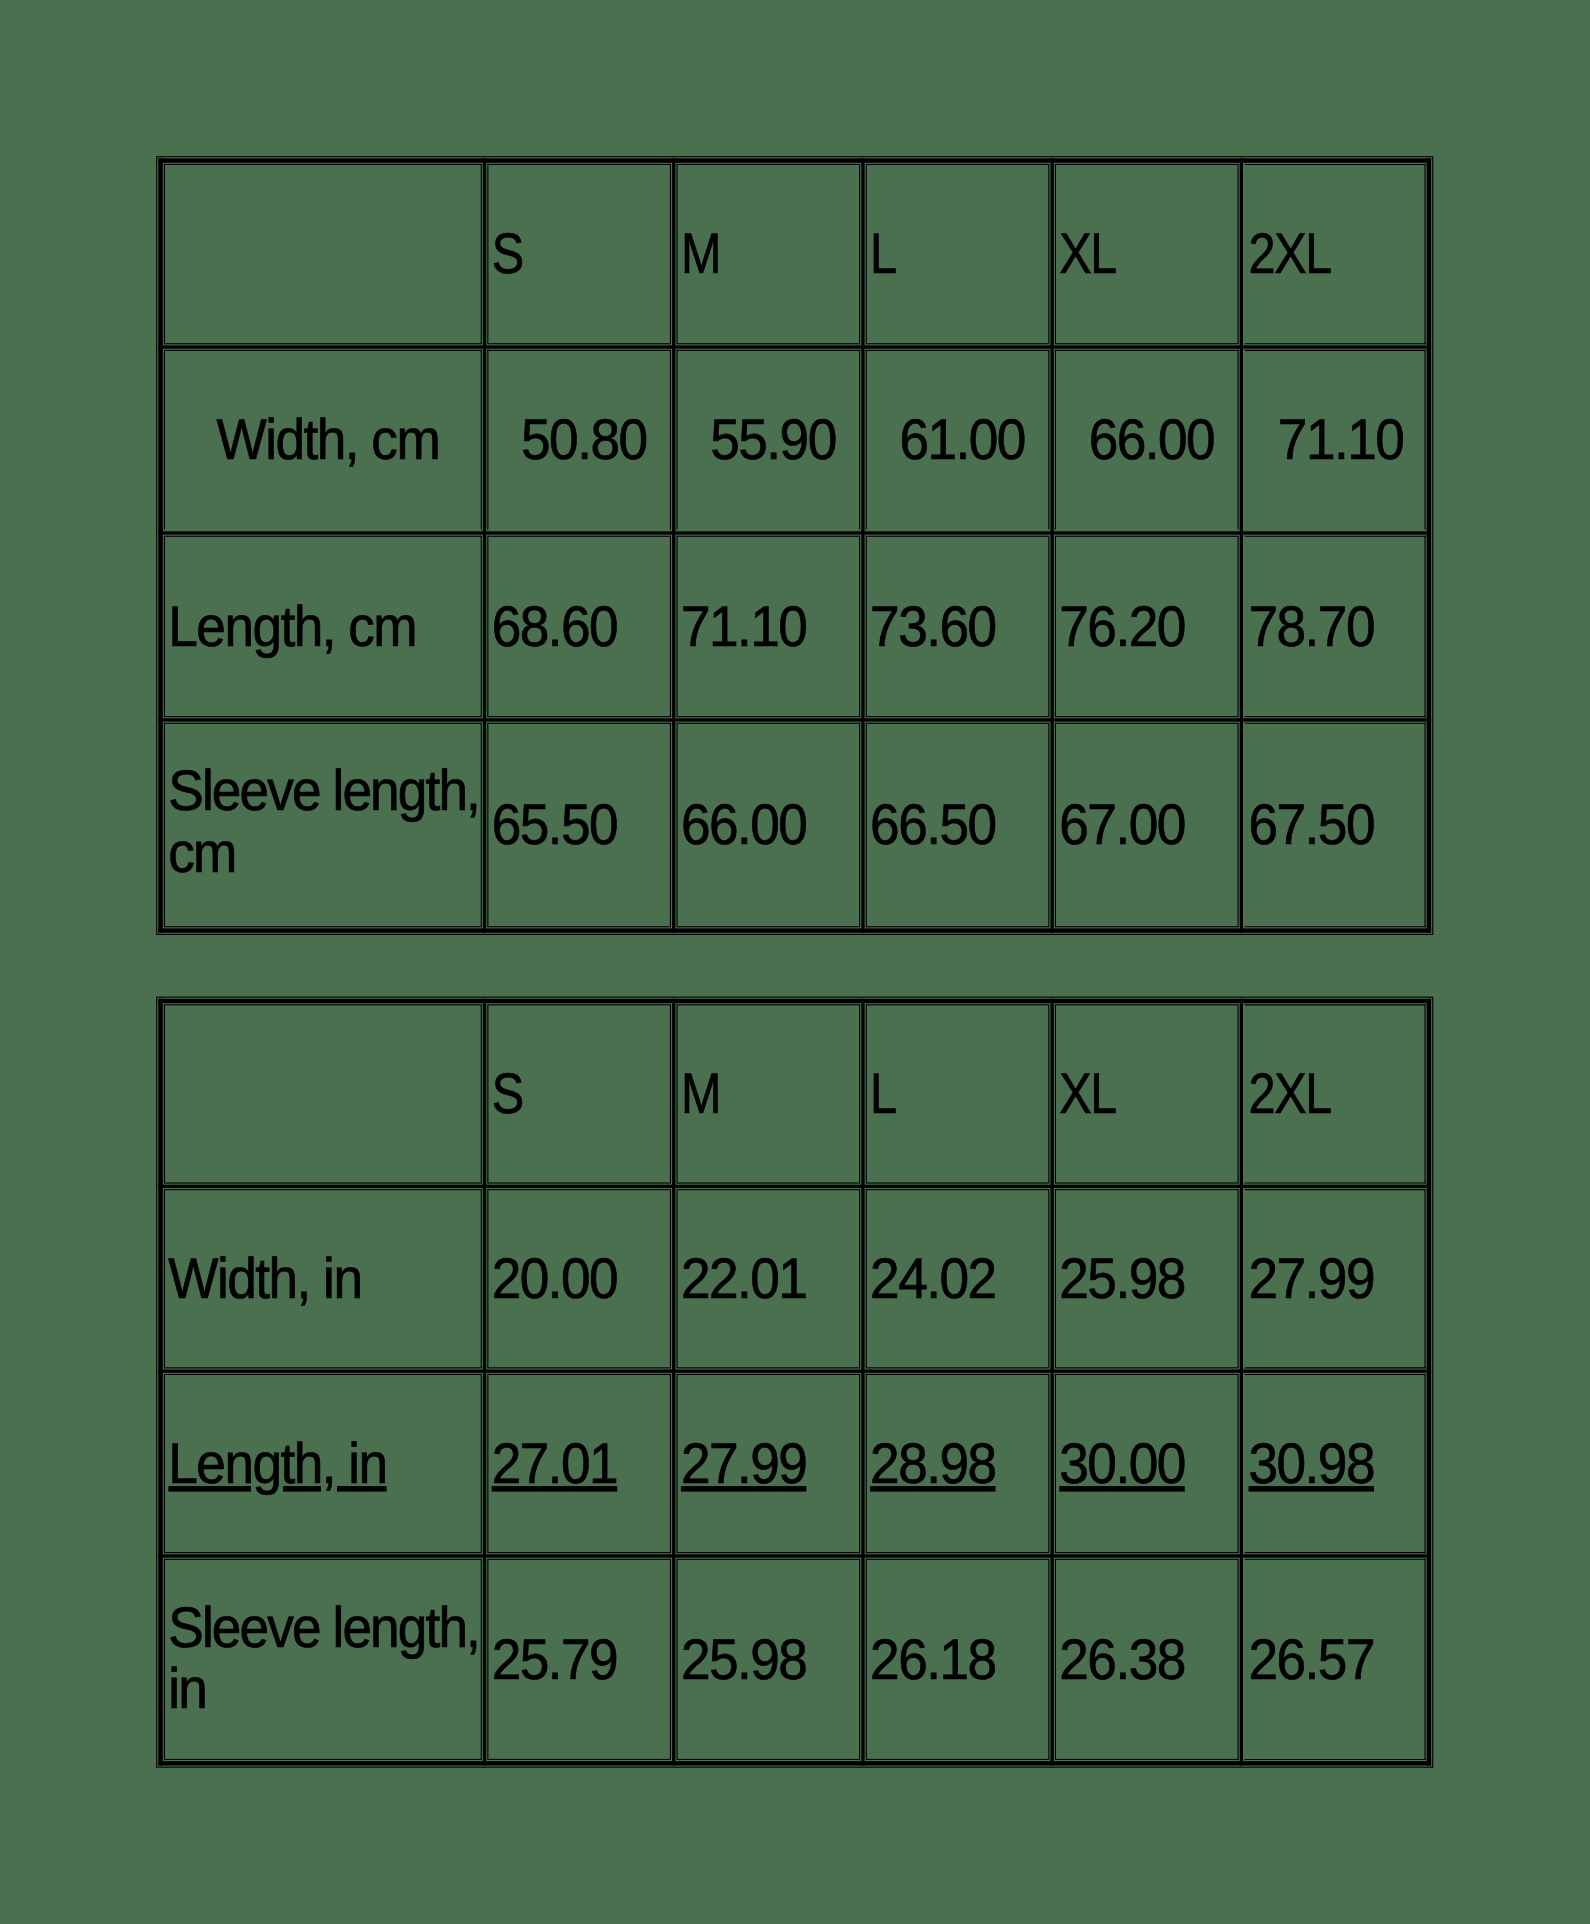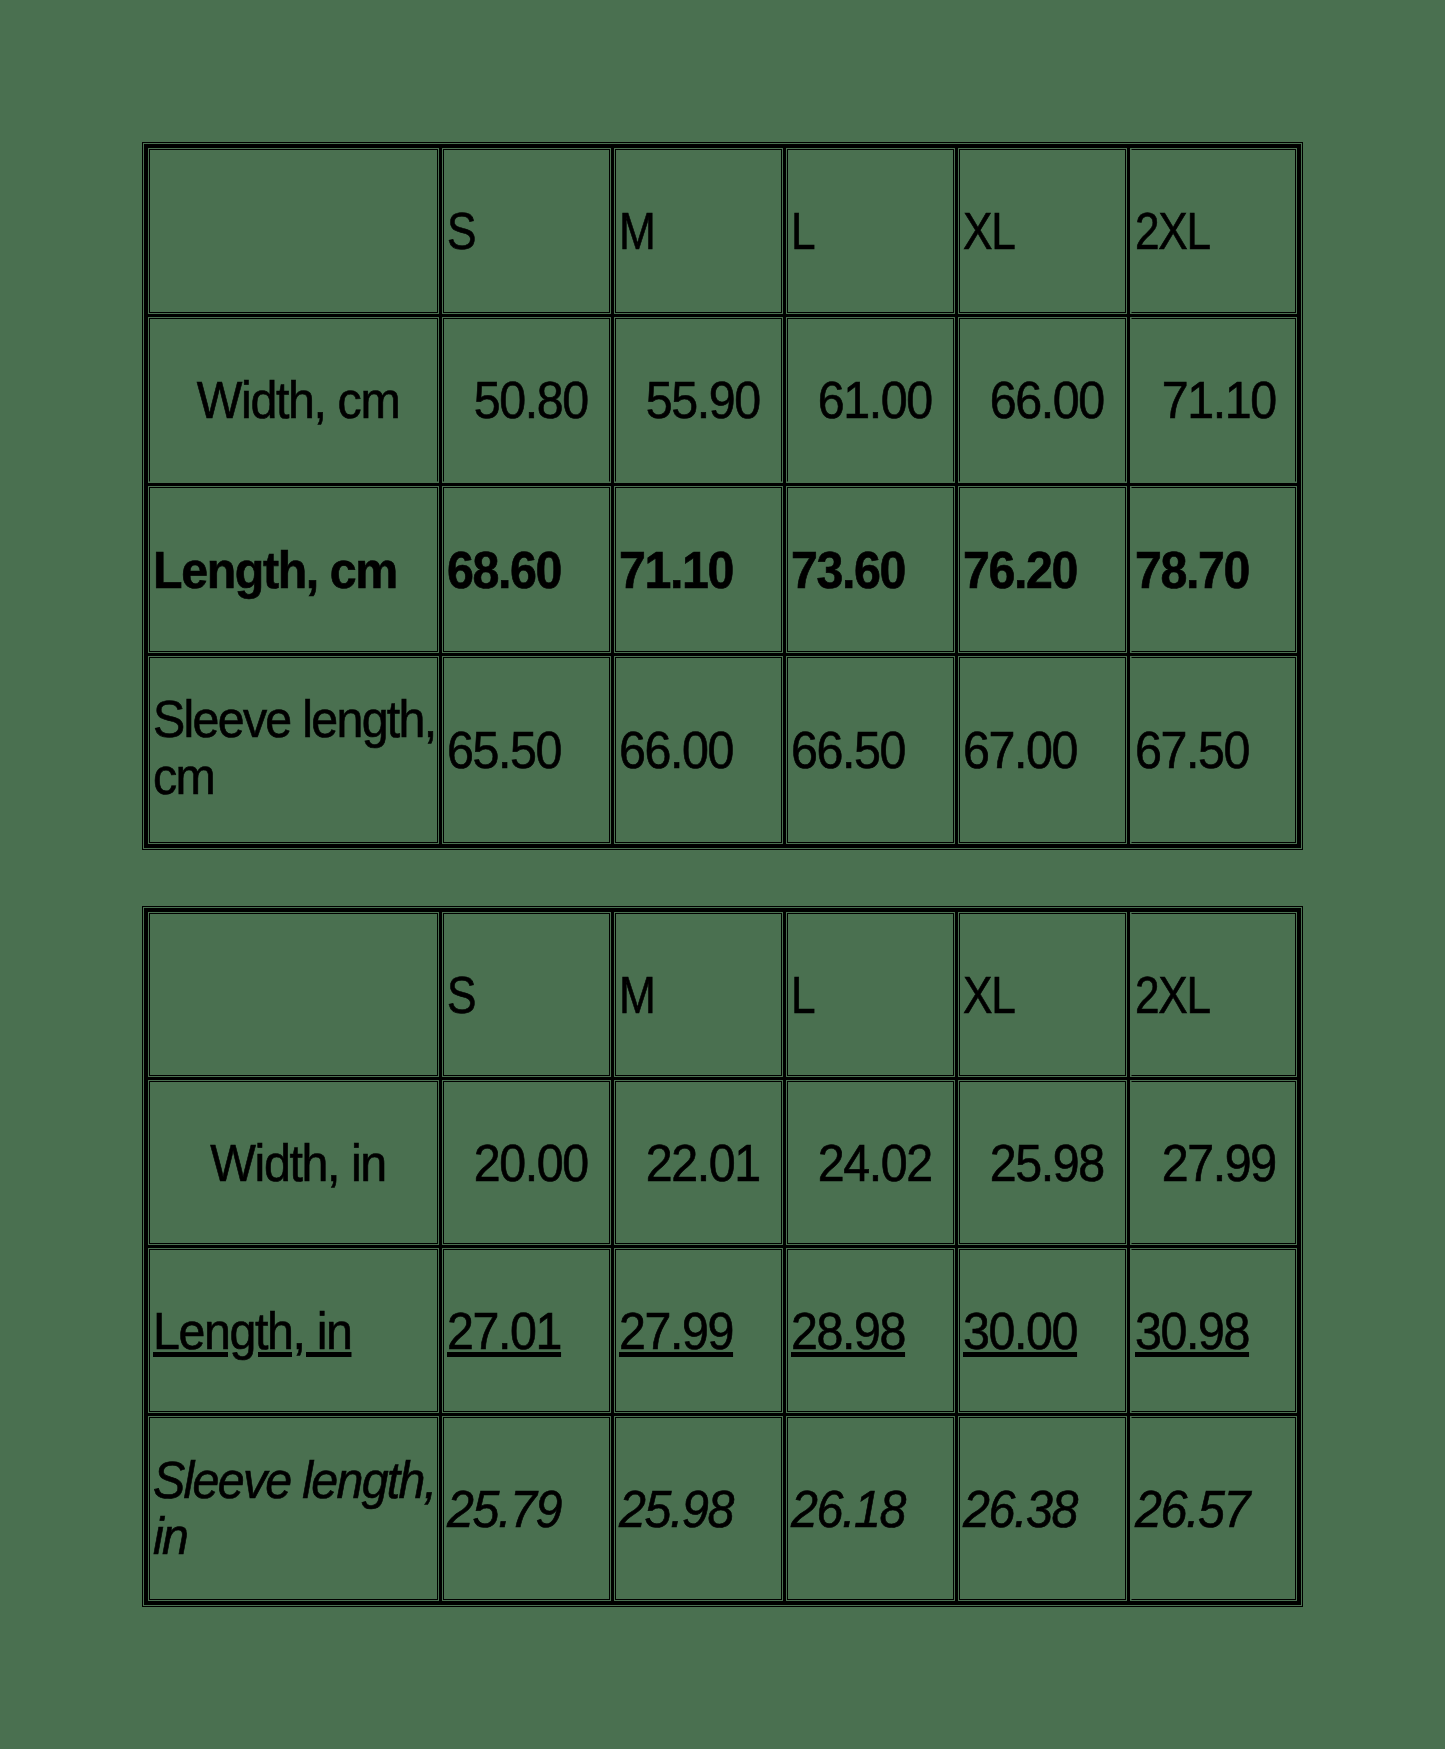--- a/index.html
+++ b/index.html
@@ -28,26 +28,26 @@
 
   .c-label{width:291px;}
   .c-size{width:169px;}
   table.size-chart td:last-child{width:167px;}
   table.size-chart td:last-child .inner-rule{border-left-color:transparent;}
 
   #chart-cm{left:144px;top:144px;}
   #chart-in{left:144px;top:908px;}
   #chart-cm tr.head-row{height:169px;}
   #chart-cm tr.data-row-1{height:169px;text-align:center;}
-  #chart-cm tr.data-row-2{height:170px;font-weight:bold;}
+  #chart-cm tr.data-row-2{height:170px;}
   #chart-cm tr.data-row-3{height:192px;}
   #chart-in tr.head-row{height:168px;}
-  #chart-in tr.data-row-1{height:168px;text-align:center;}
+  #chart-in tr.data-row-1{height:168px;}
   #chart-in tr.data-row-2{height:168px;text-decoration:underline;}
-  #chart-in tr.data-row-3{height:189px;font-style:italic;}
+  #chart-in tr.data-row-3{height:189px;}
   #chart-cm tr.data-row-1 .inner-rule{border-bottom-color:transparent;}
   table.size-chart tr.data-row-3 td.c-label .cell-text{letter-spacing:-1.85px;}
   #chart-cm tr.data-row-3 td.c-label .cell-text{top:-2px;}
   #chart-in tr.data-row-3 td.c-label .cell-text{top:0px;}
 </style>
 </head>
 <body>
 
 <div class="sheet">
   <table class="size-chart" id="chart-cm">

